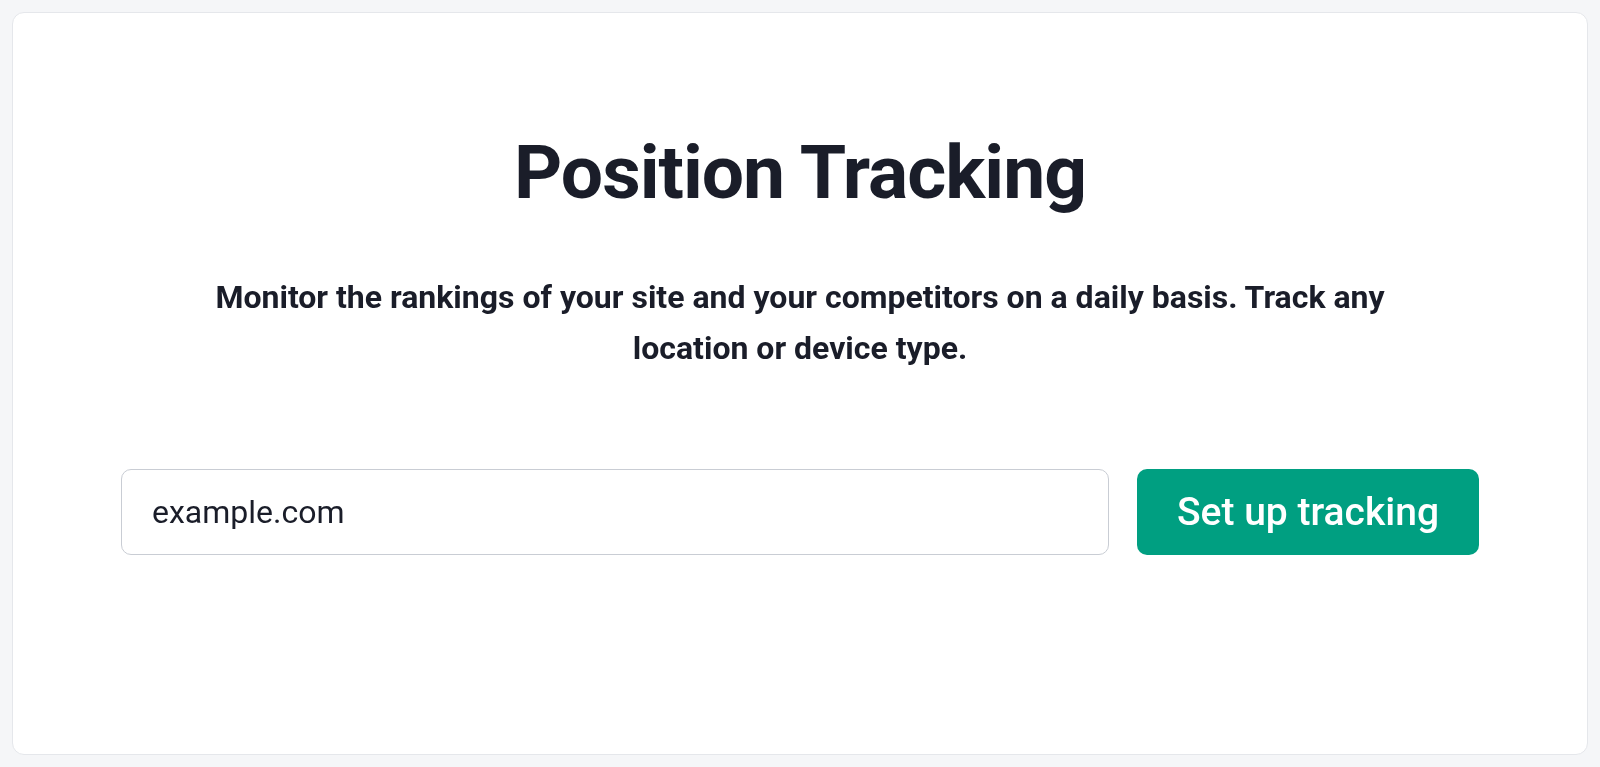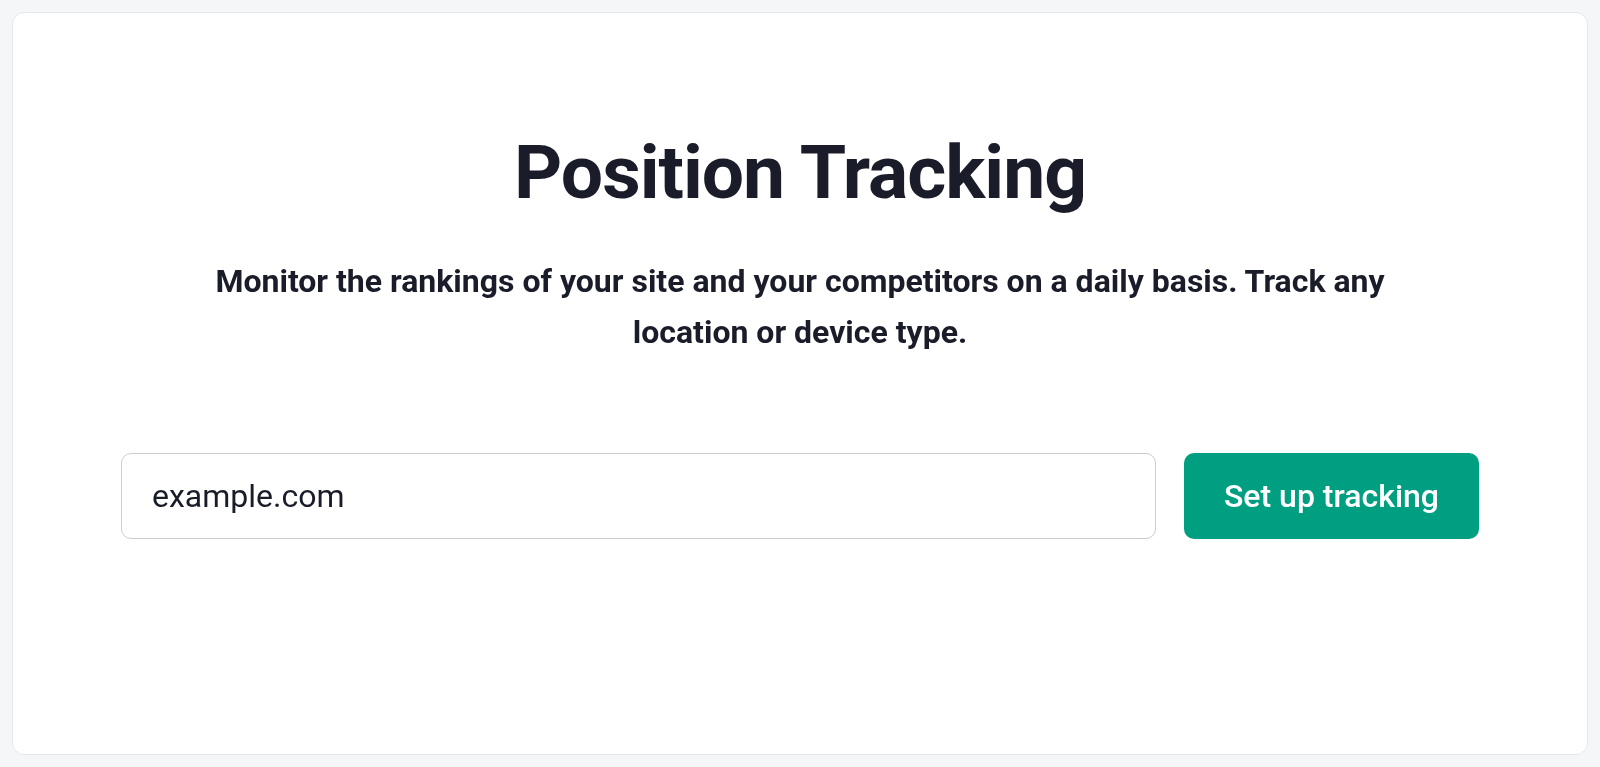--- a/index.html
+++ b/index.html
@@ -26,21 +26,21 @@
       flex-direction: column;
       align-items: center;
       padding-top: 115px;
     }
     
     .title {
       font-size: 75px;
       font-weight: 700;
       color: #1a1d29;
       letter-spacing: -1px;
-      margin-bottom: 40px;
+      margin-bottom: 56px;
     }
     
     .subtitle {
       font-size: 32px;
       font-weight: 700;
       color: #1a1d29;
       text-align: center;
       line-height: 1.6;
       max-width: 1280px;
       margin-bottom: 95px;
@@ -70,21 +70,21 @@
       color: #9ca3af;
     }
     
     .setup-button {
       height: 86px;
       padding: 0 40px;
       background: #009f81;
       color: #ffffff;
       border: none;
       border-radius: 10px;
-      font-size: 32px;
+      font-size: 39px;
       font-weight: 500;
       cursor: pointer;
       font-family: inherit;
       white-space: nowrap;
     }
   </style>
 </head>
 <body>
 
 <div class="card">

